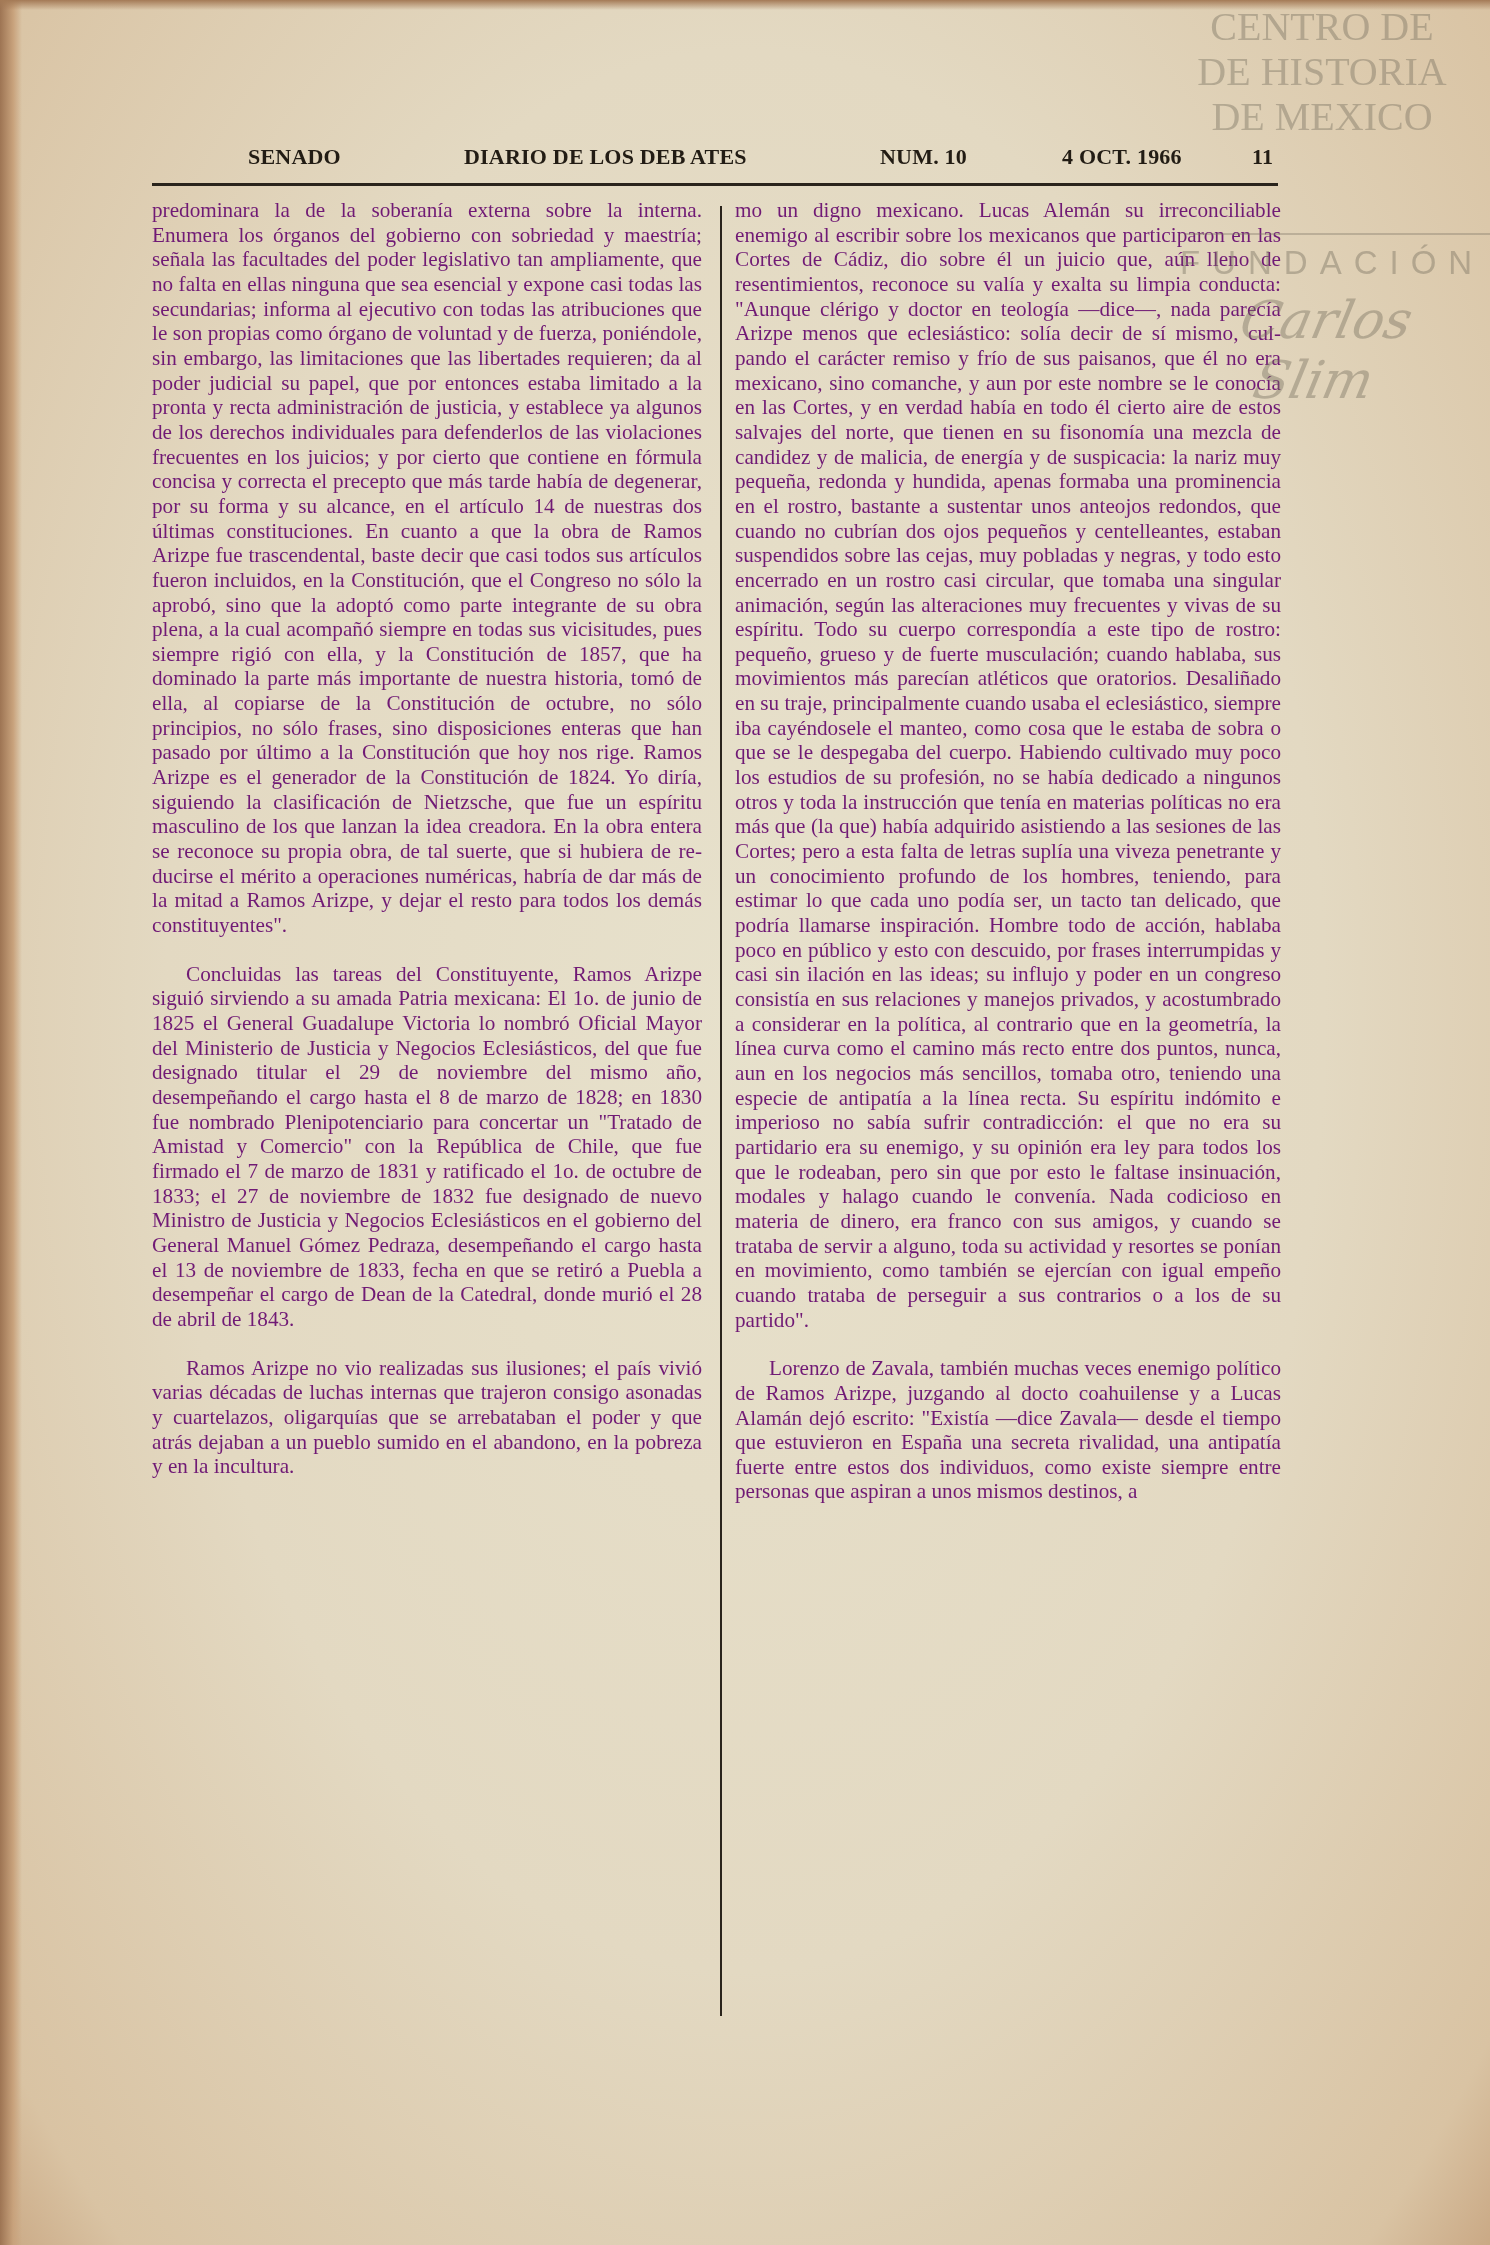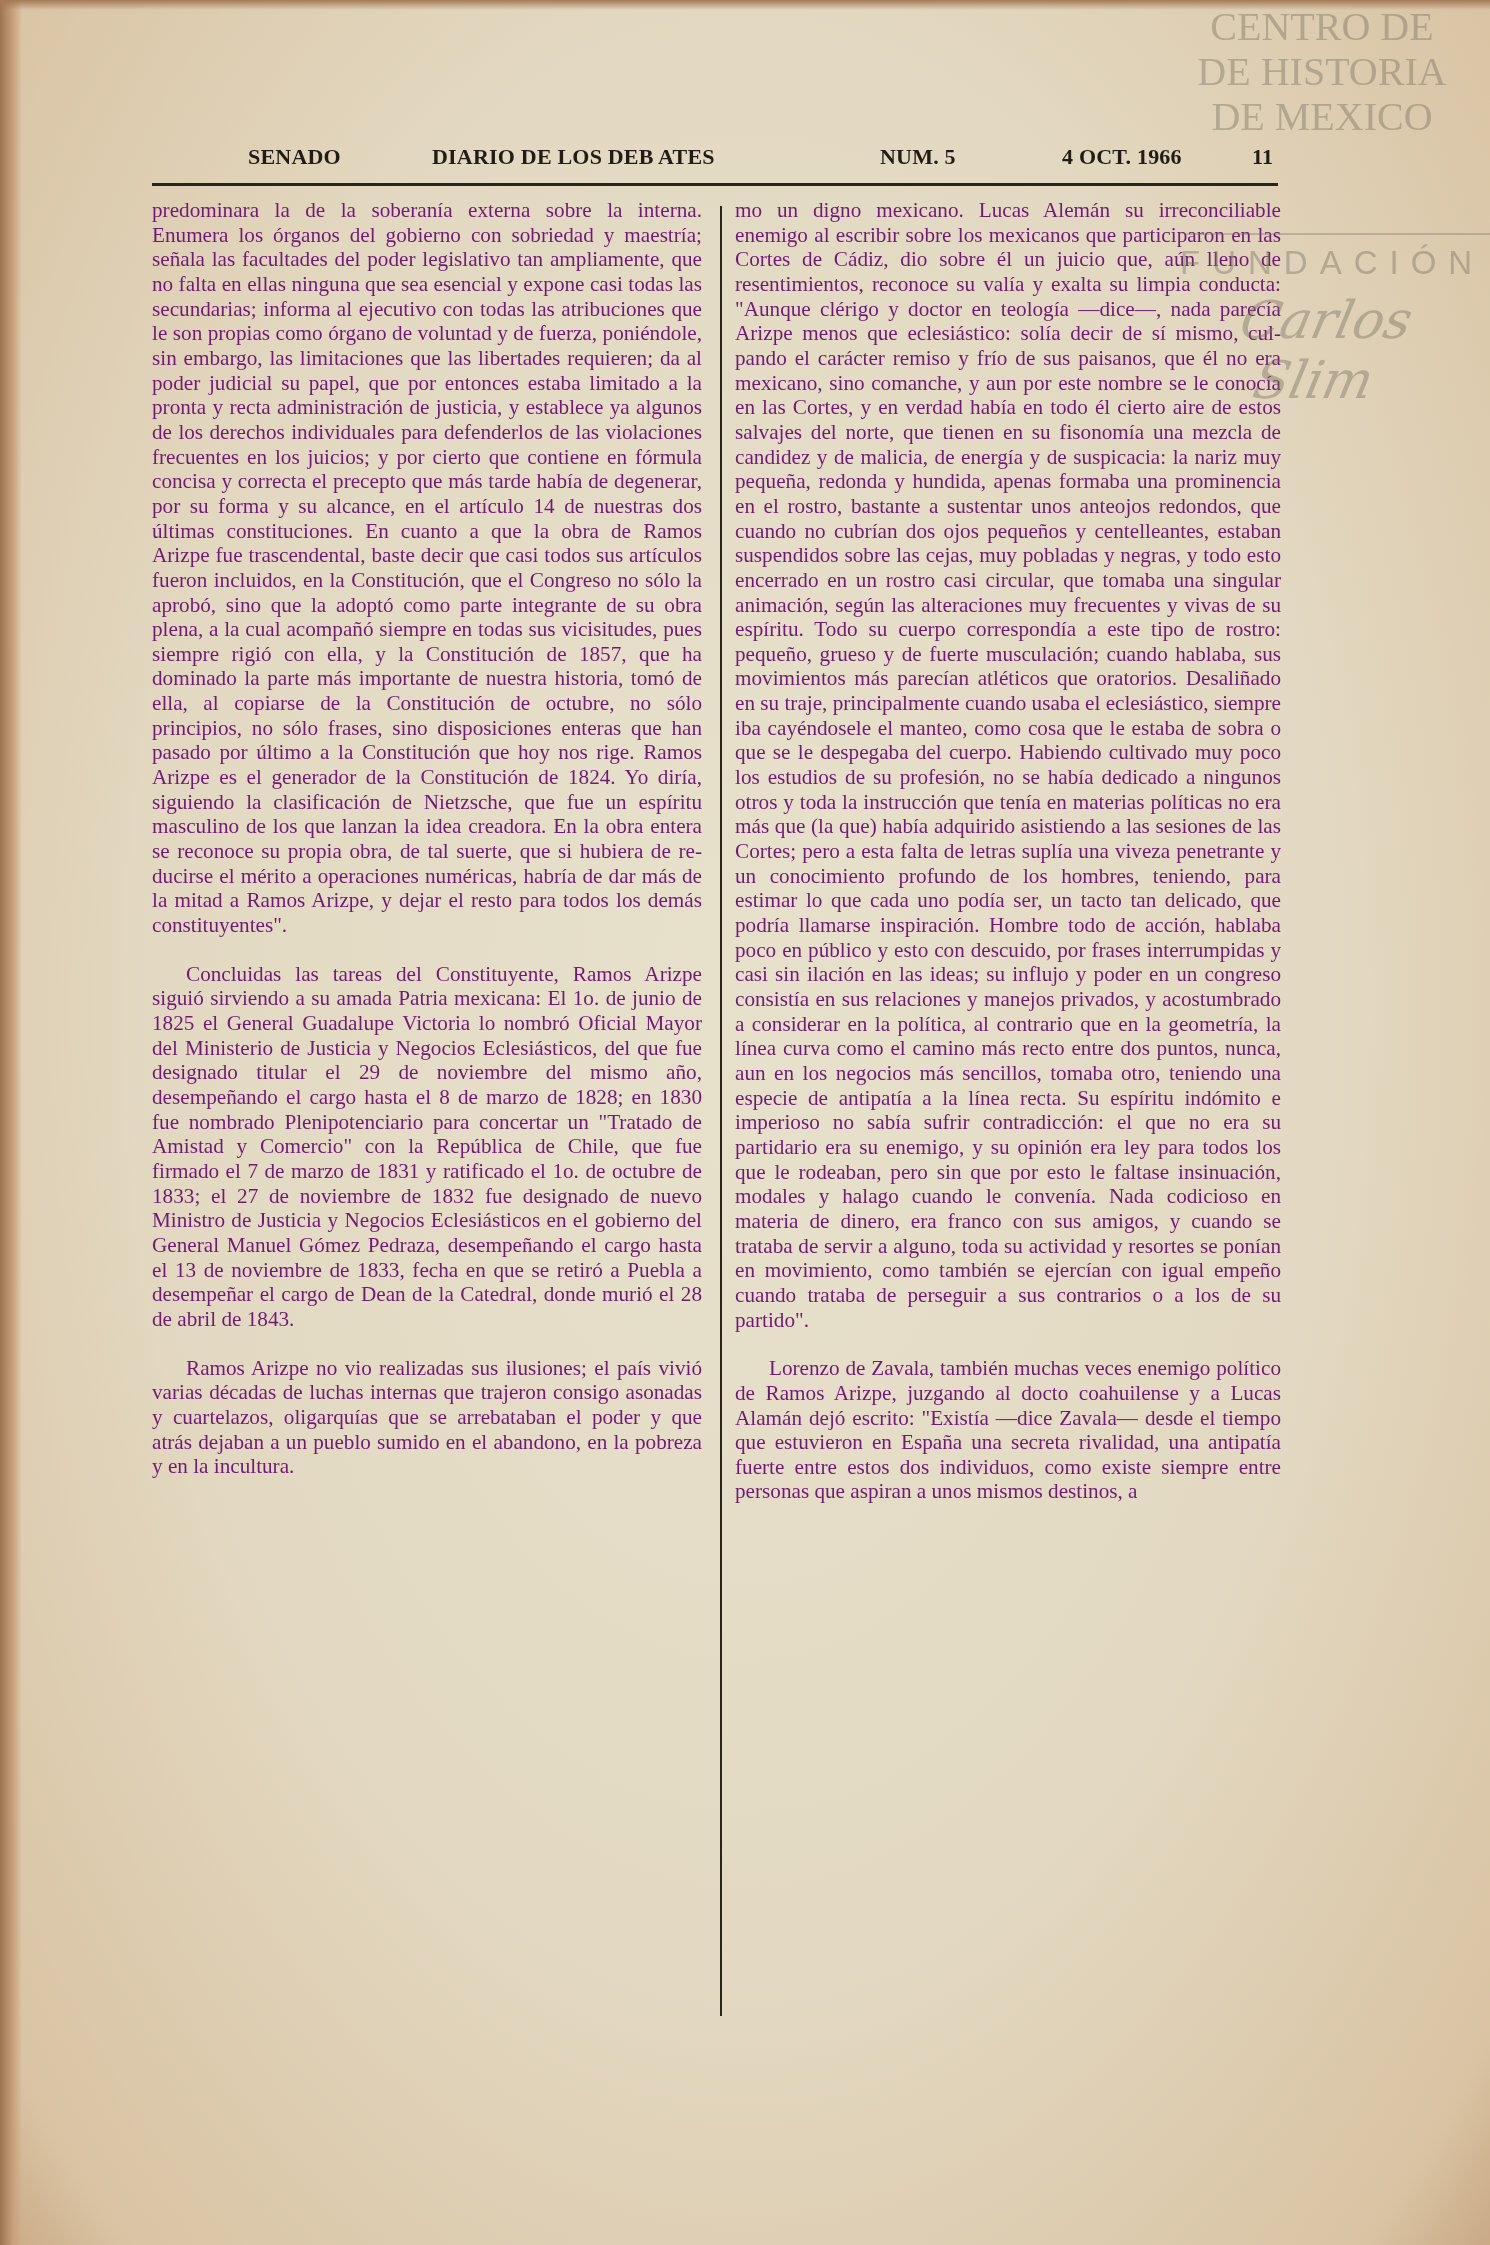--- a/index.html
+++ b/index.html
@@ -19,21 +19,21 @@
     position: absolute; left: 0; top: 0; width: 1490px; height: 10px;
     background: linear-gradient(180deg, #a47a56 0%, rgba(200,162,124,0) 100%);
   }
   .header {
     position: absolute; top: 144px; left: 248px; height: 30px;
     font-family: "Liberation Serif", "DejaVu Serif", serif;
     font-weight: bold; font-size: 22px; letter-spacing: 0.2px; color: #221c14;
   }
   .header span { position: absolute; top: 0; white-space: nowrap; }
   .h-senado { left: 0; }
-  .h-diario { left: 184px; }
+  .h-diario { left: 216px; }
   .h-num { left: 632px; }
   .h-date { left: 814px; }
   .h-page { left: 1004px; text-align: right; }
   .header-rule {
     position: absolute; top: 183px; left: 152px; width: 1126px; height: 3px;
     background: #2a241c;
   }
   .col-divider {
     position: absolute; left: 720px; top: 206px; width: 2px; height: 1810px;
     background: #2a241c;
@@ -70,21 +70,21 @@
 </style>
 </head>
 <body>
 
 <div class="page-edge-left"></div>
 <div class="page-edge-top"></div>
 
 <div class="header">
   <span class="h-senado">SENADO</span>
   <span class="h-diario">DIARIO DE LOS DEB ATES</span>
-  <span class="h-num">NUM. 5</span>
+  <span class="h-num">NUM. 10</span>
   <span class="h-date">4 OCT. 1966</span>
   <span class="h-page">11</span>
 </div>
 <div class="header-rule"></div>
 
 <div class="col-divider"></div>
 
 <div class="column col-left">
   <p>predominara la de la soberanía externa sobre la interna. Enumera los órganos del gobierno con sobriedad y maestría; señala las faculta­des del poder legislativo tan ampliamente, que no falta en ellas ninguna que sea esencial y expone casi todas las secundarias; informa al ejecutivo con todas las atribuciones que le son propias como órgano de voluntad y de fuerza, poniéndole, sin embargo, las limitacio­nes que las libertades requieren; da al poder judicial su papel, que por entonces estaba li­mitado a la pronta y recta administración de justicia, y establece ya algunos de los dere­chos individuales para defenderlos de las vio­laciones frecuentes en los juicios; y por cier­to que contiene en fórmula concisa y correc­ta el precepto que más tarde había de de­generar, por su forma y su alcance, en el ar­tículo 14 de nuestras dos últimas constitu­ciones. En cuanto a que la obra de Ramos Arizpe fue trascendental, baste decir que ca­si todos sus artículos fueron incluidos, en la Constitución, que el Congreso no sólo la apro­bó, sino que la adoptó como parte integrante de su obra plena, a la cual acompañó siem­pre en todas sus vicisitudes, pues siempre ri­gió con ella, y la Constitución de 1857, que ha dominado la parte más importante de nues­tra historia, tomó de ella, al copiarse de la Constitución de octubre, no sólo principios, no sólo frases, sino disposiciones enteras que han pasado por último a la Constitución que hoy nos rige. Ramos Arizpe es el generador de la Constitución de 1824. Yo diría, siguiendo la clasificación de Nietzsche, que fue un espíri­tu masculino de los que lanzan la idea crea­dora. En la obra entera se reconoce su pro­pia obra, de tal suerte, que si hubiera de re­ducirse el mérito a operaciones numéricas, ha­bría de dar más de la mitad a Ramos Arizpe, y dejar el resto para todos los demás consti­tuyentes".</p>
   <p class="indent">Concluidas las tareas del Constituyente, Ramos Arizpe siguió sirviendo a su amada Pa­tria mexicana: El 1o. de junio de 1825 el Ge­neral Guadalupe Victoria lo nombró Oficial Mayor del Ministerio de Justicia y Negocios Eclesiásticos, del que fue designado titular el 29 de noviembre del mismo año, desempeñan­do el cargo hasta el 8 de marzo de 1828; en 1830 fue nombrado Plenipotenciario para con­certar un "Tratado de Amistad y Comercio" con la República de Chile, que fue firmado el 7 de marzo de 1831 y ratificado el 1o. de oc­tubre de 1833; el 27 de noviembre de 1832 fue designado de nuevo Ministro de Justicia y Negocios Eclesiásticos en el gobierno del Ge­neral Manuel Gómez Pedraza, desempeñando el cargo hasta el 13 de noviembre de 1833, fe­cha en que se retiró a Puebla a desempeñar el cargo de Dean de la Catedral, donde murió el 28 de abril de 1843.</p>

